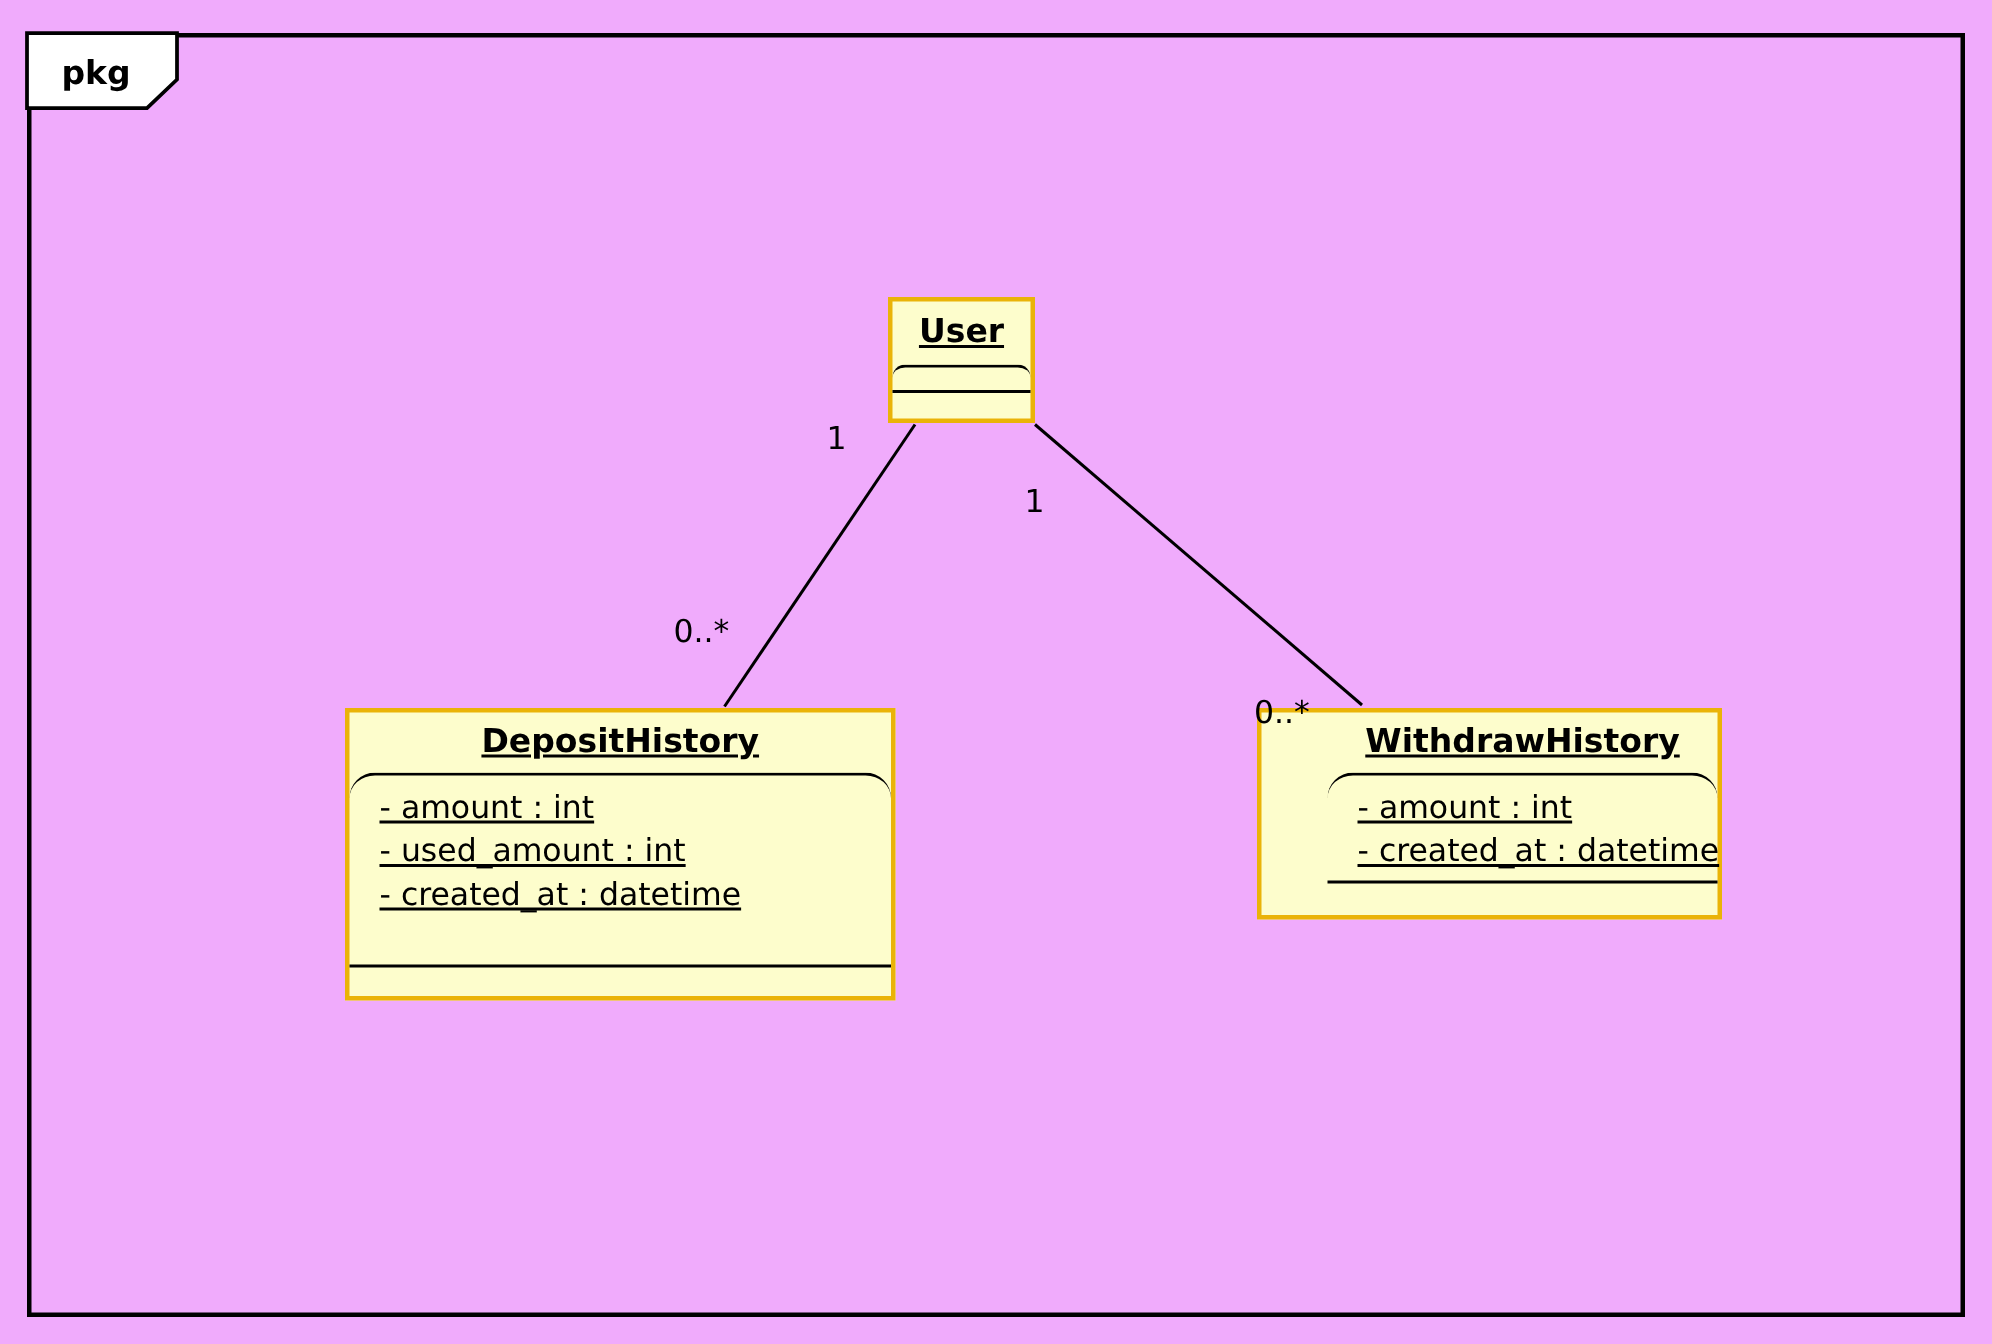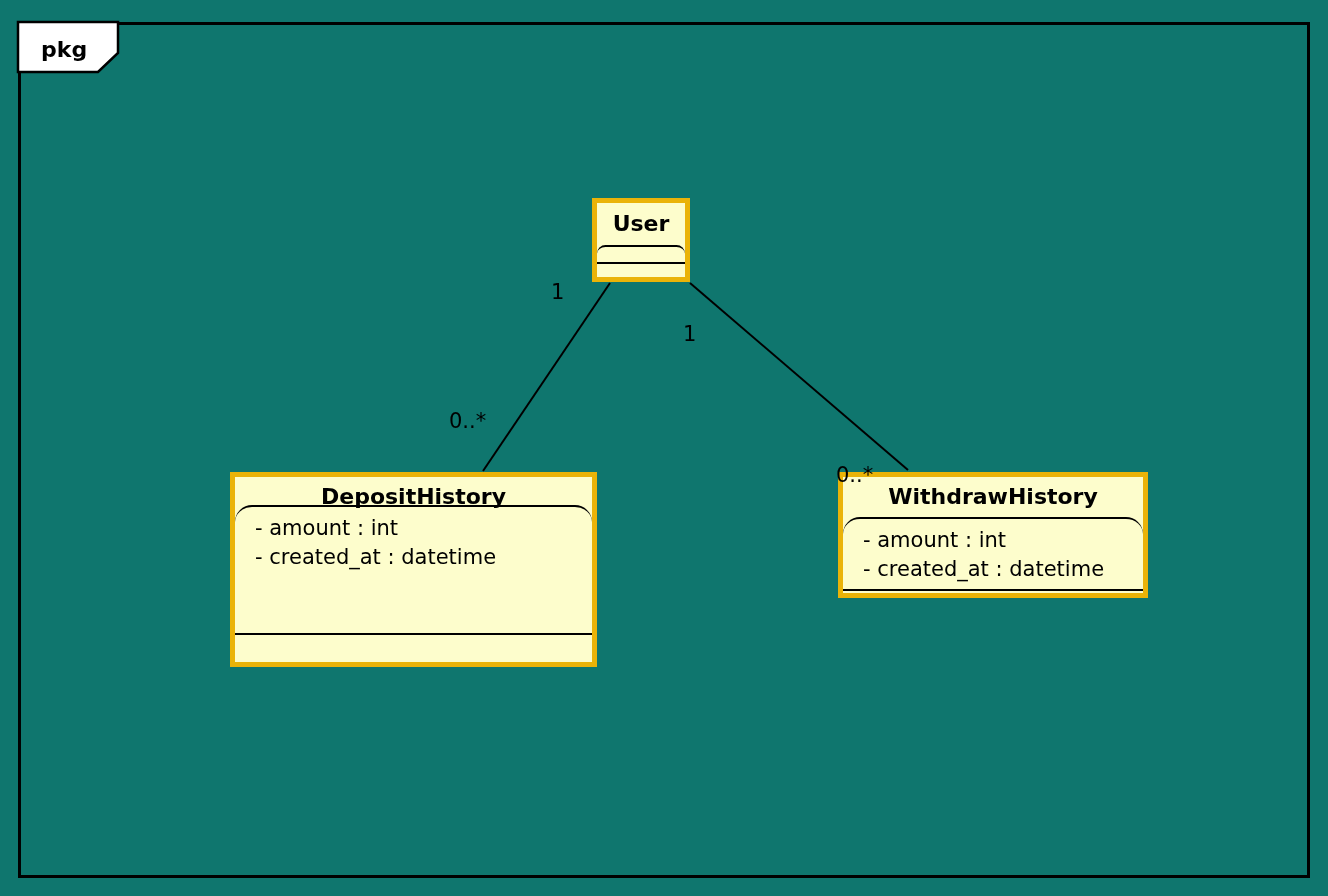--- a/index.html
+++ b/index.html
@@ -9,21 +9,21 @@
     width: 1328px;
     height: 896px;
     overflow: hidden;
     font-family: "DejaVu Sans", "Liberation Sans", sans-serif;
     color: #000000;
   }
   .page {
     position: relative;
     width: 1328px;
     height: 896px;
-    background: #0f766e;
+    background: #f0abfc;
   }
   .frame {
     position: absolute;
     left: 18px;
     top: 22px;
     width: 1292px;
     height: 856px;
     border: 3px solid #000000;
     box-sizing: border-box;
     background: transparent;
@@ -41,24 +41,25 @@
     left: 41px;
     top: 37px;
     font-size: 22px;
     font-weight: bold;
     line-height: 26px;
     white-space: nowrap;
   }
   .uml-class {
     position: absolute;
     box-sizing: border-box;
-    border: 5px solid #eab308;
+    border: 3px solid #eab308;
     background: var(--class-fill, #fdfdcc);
     display: flex;
     flex-direction: column;
+    text-decoration: underline;
   }
   .uml-title {
     text-align: center;
     font-weight: bold;
     font-size: 22px;
     white-space: nowrap;
     overflow: visible;
   }
   .uml-attrs {
     border-top: 2px solid #000000;
@@ -73,24 +74,24 @@
     border-top: 2px solid #000000;
     box-sizing: border-box;
     flex: 1 1 auto;
   }
   
   .c-user { left: 592px; top: 198px; width: 98px; height: 84px; }
   .c-user .uml-title { height: 42px; line-height: 42px; }
   .c-user .uml-attrs { height: 17px; padding: 0; }
   
   .c-deposit { left: 230px; top: 472px; width: 367px; height: 195px; }
-  .c-deposit .uml-title { height: 28px; line-height: 40px; }
+  .c-deposit .uml-title { height: 40px; line-height: 40px; }
   .c-deposit .uml-attrs { height: 128px; }
   
-  .c-withdraw { left: 838px; top: 472px; width: 310px; height: 126px; }
+  .c-withdraw { left: 838px; top: 472px; width: 310px; height: 141px; padding-left: 44px; }
   .c-withdraw .uml-title { height: 40px; line-height: 40px; }
   .c-withdraw .uml-attrs { height: 72px; }
   .mult-label {
     position: absolute;
     font-size: 21px;
     line-height: 24px;
     white-space: nowrap;
     z-index: 5;
   }
   .m-1a { left: 551px; top: 280px; }
@@ -116,20 +117,21 @@
   <div class="uml-class c-user">
     <div class="uml-title">User</div>
     <div class="uml-attrs"></div>
     <div class="uml-ops"></div>
   </div>
 
   <div class="uml-class c-deposit">
     <div class="uml-title">DepositHistory</div>
     <div class="uml-attrs">
       <div>- amount : int</div>
+      <div>- used_amount : int</div>
       <div>- created_at : datetime</div>
     </div>
     <div class="uml-ops"></div>
   </div>
 
   <div class="uml-class c-withdraw">
     <div class="uml-title">WithdrawHistory</div>
     <div class="uml-attrs">
       <div>- amount : int</div>
       <div>- created_at : datetime</div>

